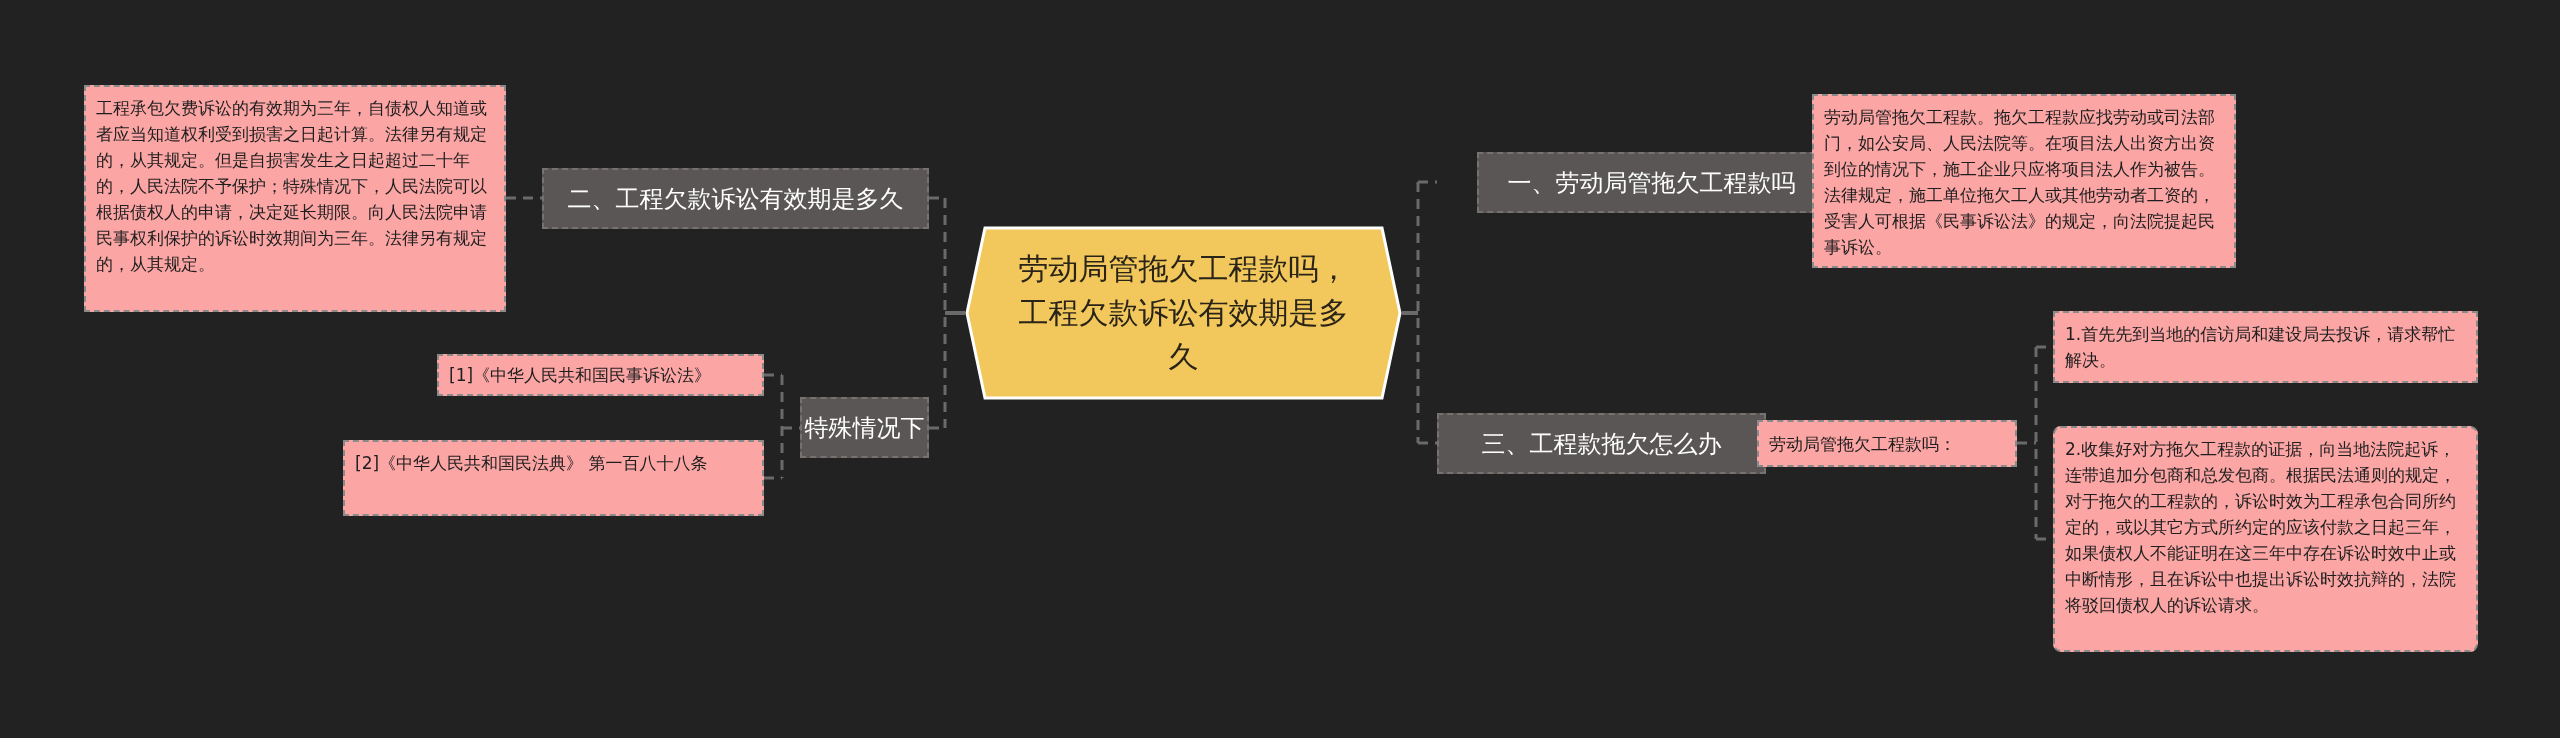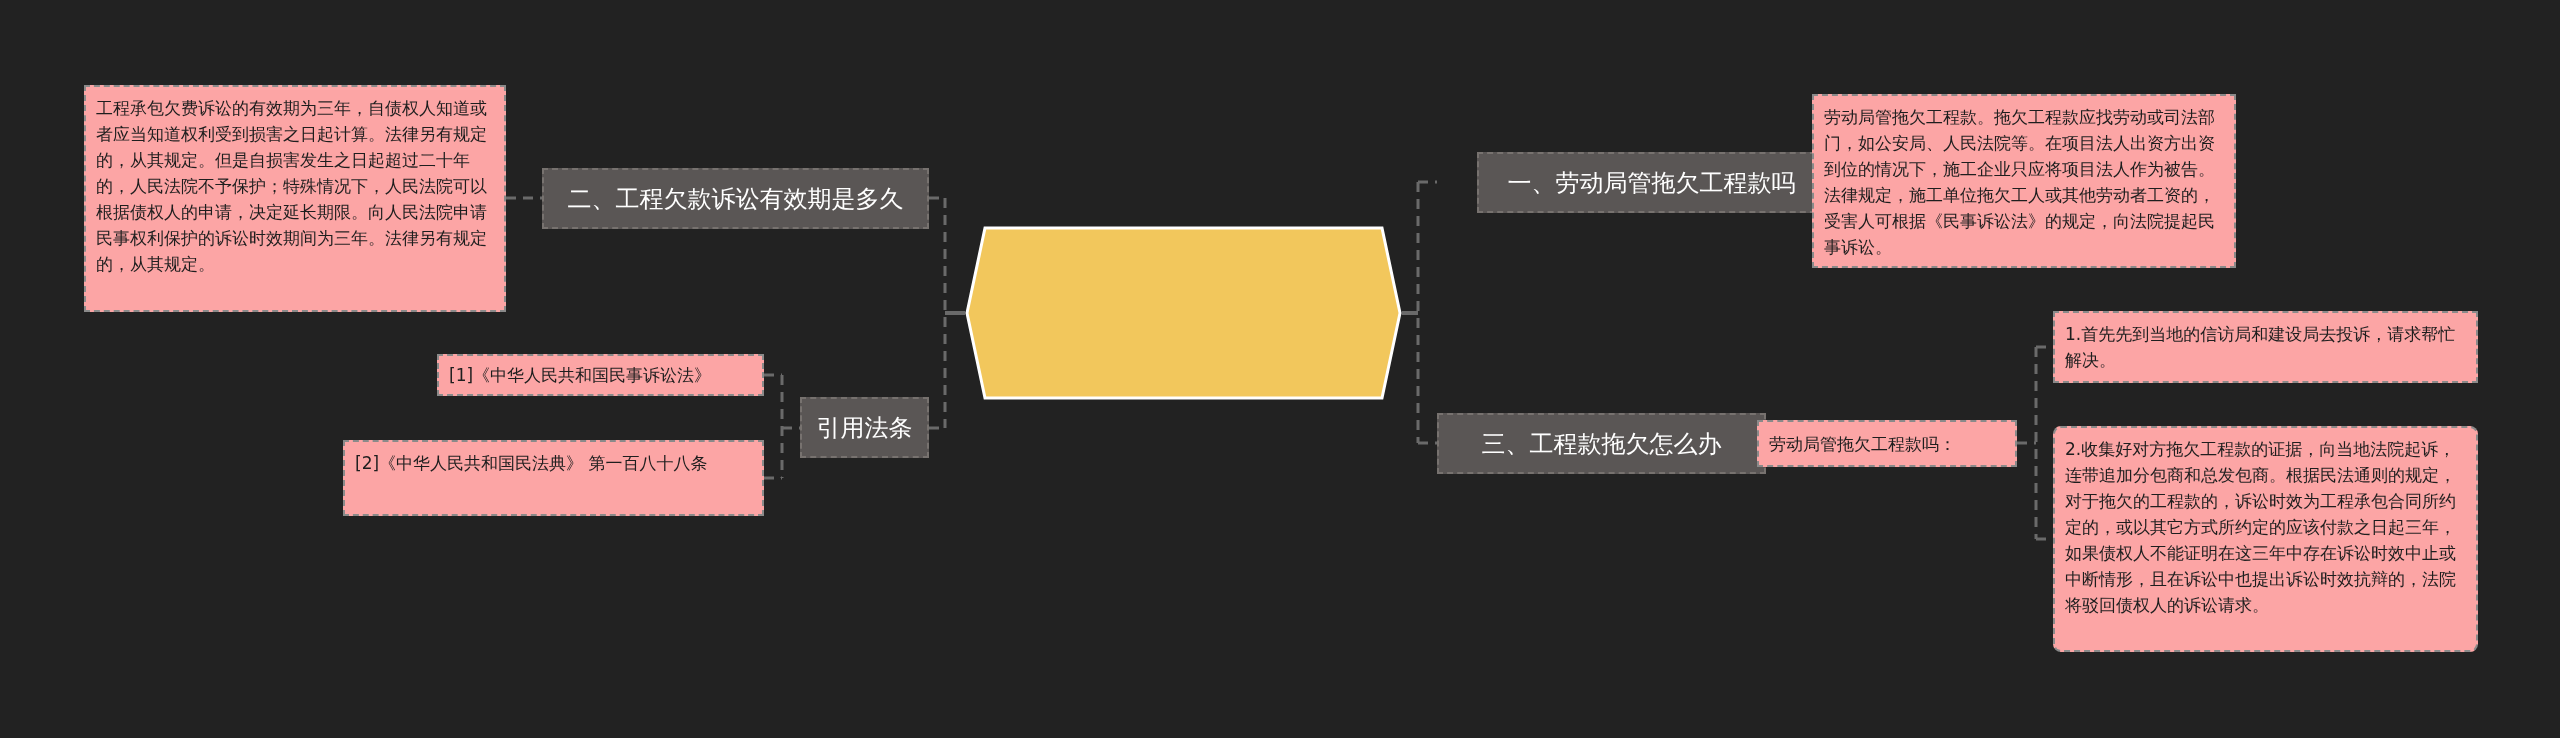--- a/index.html
+++ b/index.html
@@ -72,31 +72,32 @@
   <g stroke="#6a6a6a" stroke-width="4">
     <line x1="945" y1="313" x2="965" y2="313"></line>
     <line x1="1402" y1="313" x2="1418" y2="313"></line>
   </g>
 </svg>
 
 <div class="center">
   <svg width="437" height="174">
     <polygon points="20,2 417,2 435,87 417,172 20,172 2,87" fill="#f2c75c" stroke="#ffffff" stroke-width="3"></polygon>
   </svg>
+  <div class="center-text">劳动局管拖欠工程款吗，工程欠款诉讼有效期是多久</div>
 </div>
 
 <div class="node topic" style="left:542px; top:168px; width:387px; height:61px;">
   <span>二、工程欠款诉讼有效期是多久</span>
 </div>
 <div class="node leaf" style="left:84px; top:85px; width:422px; height:227px;">
   <span>工程承包欠费诉讼的有效期为三年，自债权人知道或者应当知道权利受到损害之日起计算。法律另有规定的，从其规定。但是自损害发生之日起超过二十年的，人民法院不予保护；特殊情况下，人民法院可以根据债权人的申请，决定延长期限。向人民法院申请民事权利保护的诉讼时效期间为三年。法律另有规定的，从其规定。</span>
 </div>
 
 <div class="node topic" style="left:800px; top:397px; width:129px; height:61px;">
-  <span>引用法条</span>
+  <span>特殊情况下</span>
 </div>
 <div class="node leaf single" style="left:437px; top:354px; width:327px; height:42px;">
   <span>[1]《中华人民共和国民事诉讼法》</span>
 </div>
 <div class="node leaf" style="left:343px; top:440px; width:421px; height:76px; padding-top:8px;">
   <span>[2]《中华人民共和国民法典》 第一百八十八条</span>
 </div>
 
 <div class="node topic" style="left:1437px; top:152px; width:349px; height:61px;margin-left:40px;">
   <span>一、劳动局管拖欠工程款吗</span>

